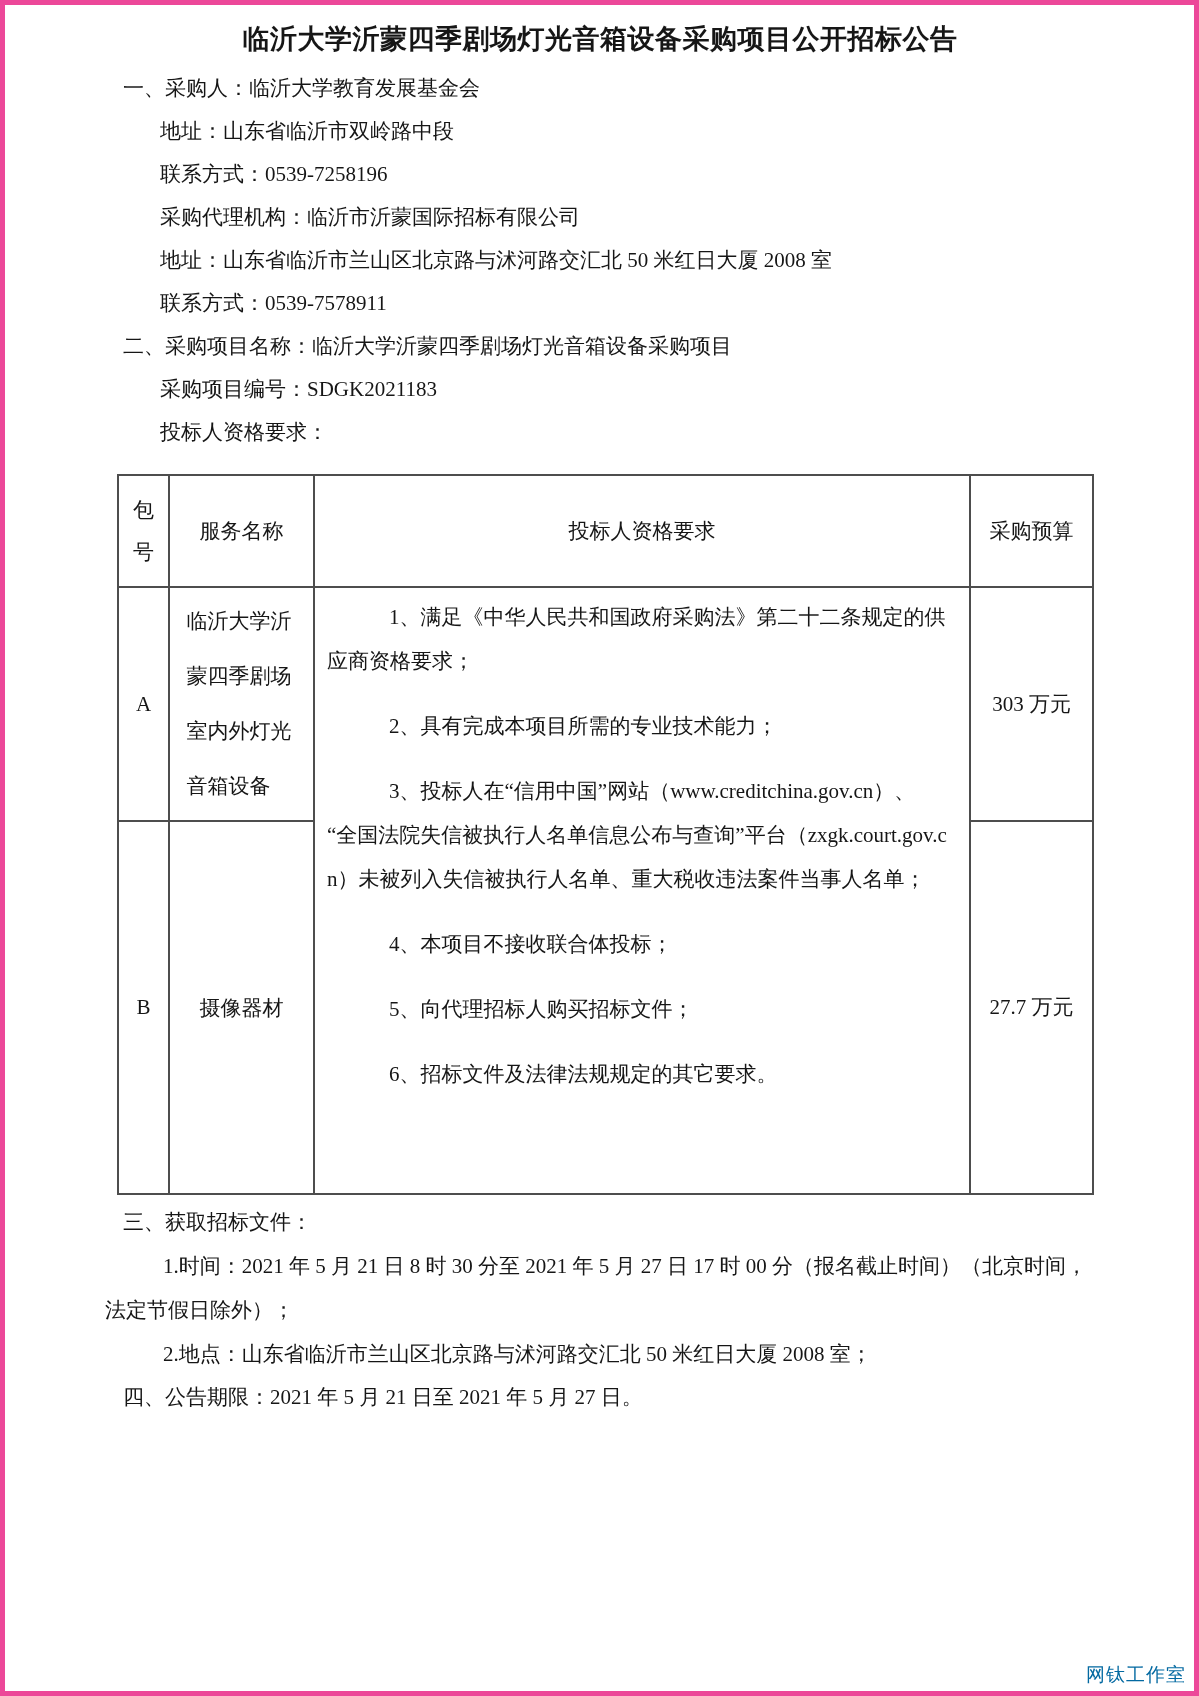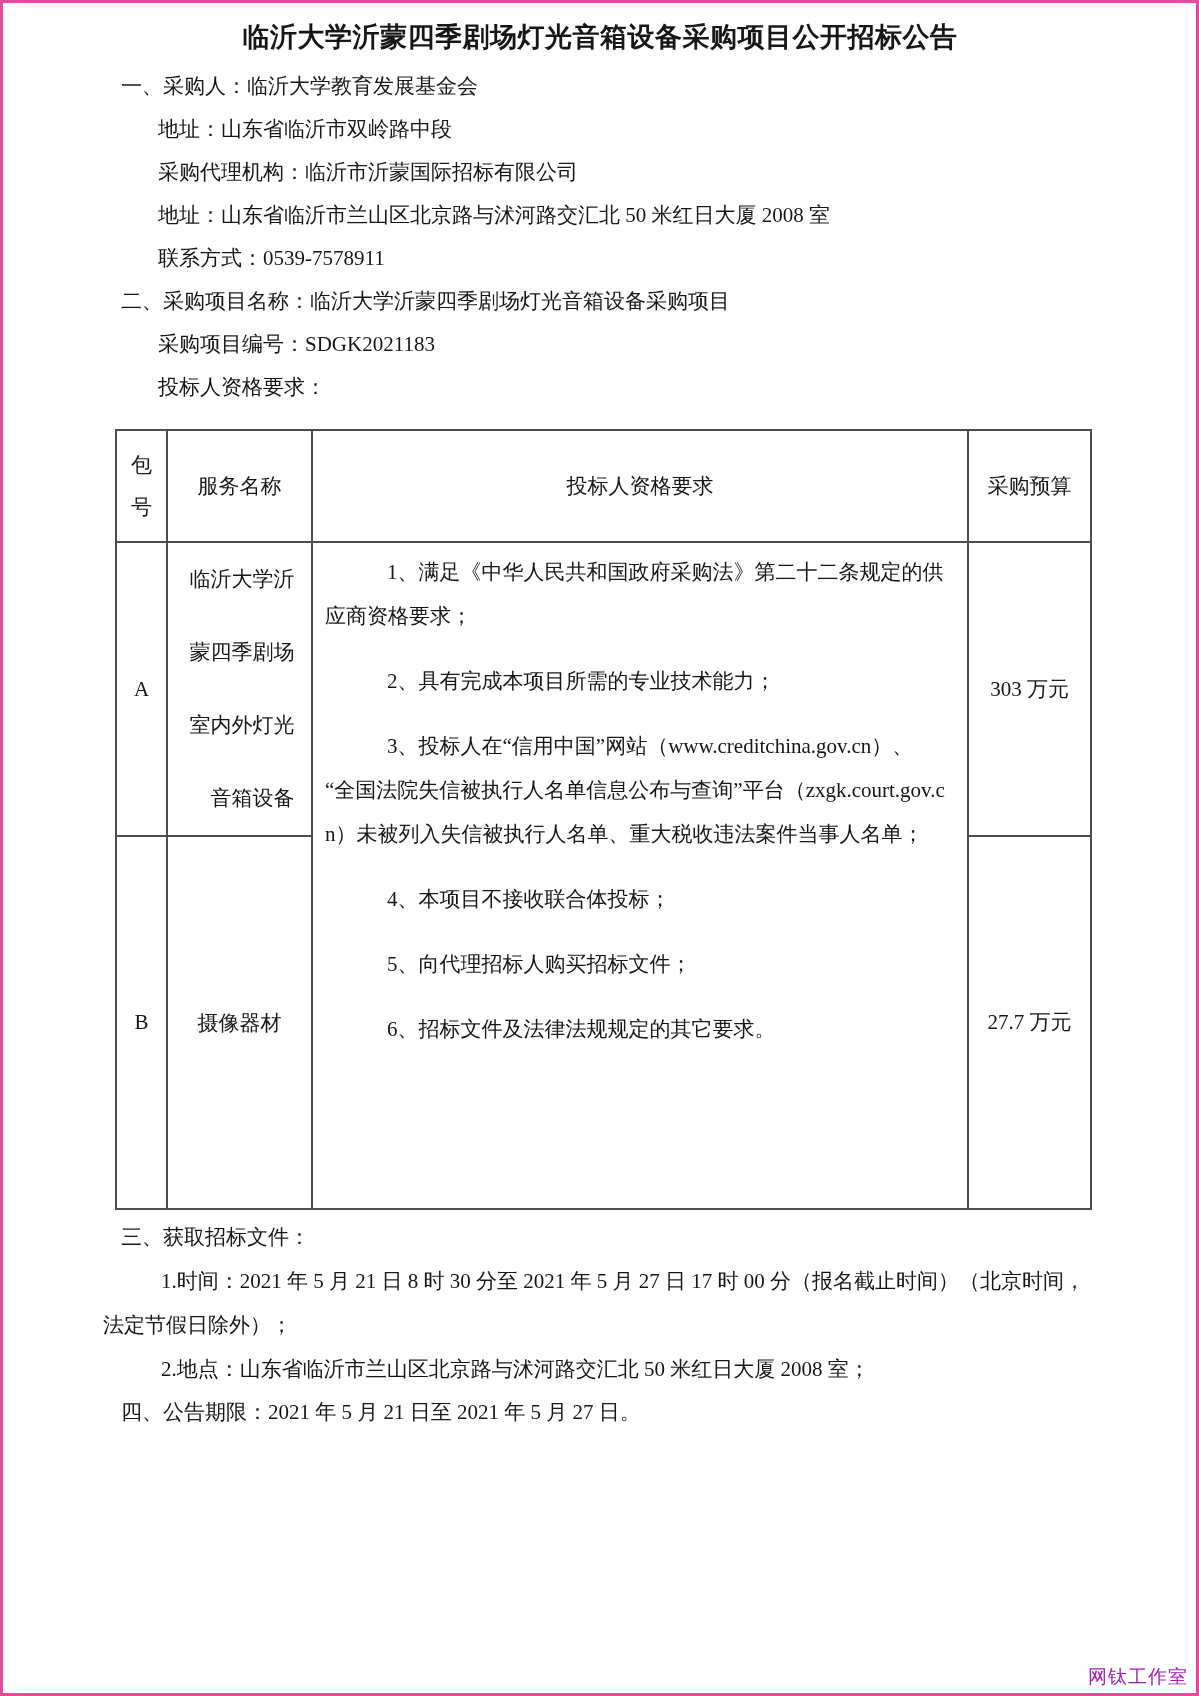--- a/index.html
+++ b/index.html
@@ -2,21 +2,21 @@
 <html><head>
 <meta charset="utf-8">
 <style>
   html,body { margin:0; padding:0; background:#e8e8e8; }
   .page {
     position:relative;
     width:1199px; height:1696px;
     margin:0 auto;
     background:#ffffff;
     box-sizing:border-box;
-    border:3px solid #ec4899;
+    border:5px solid #ec4899;
     padding:14px 99px 0 100px;
     font-family:"Liberation Serif","DejaVu Serif",serif;
     color:#161616;
     font-size:21px;
     overflow:hidden;
   }
   .doc-title {
     font-size:27px;
     font-weight:bold;
     text-align:center;
@@ -47,22 +47,22 @@
   .col-req  { width:656px; }
   .col-bud  { width:123px; }
   tr.head-row { height:112px; }
   tr.row-a { height:220px; }
   tr.row-b { height:373px; }
   .pkg-head-inner {
     display:block; width:26px; margin:0 auto;
     line-height:42px; word-break:break-all; text-align:center;
   }
   .svc-a-inner {
-    display:block; width:110px; margin:0 auto;
-    line-height:73px; word-break:break-all; text-align:right;
+    display:block; width:110px; margin:6px auto;
+    line-height:55px; word-break:break-all; text-align:left;
   }
   td.req-cell {
     vertical-align:top;
     text-align:left;
     padding:4px 22px 0 12px;
   }
   td.req-cell p {
     margin:21px 0;
     line-height:44px;
     text-indent:62px;
@@ -93,20 +93,21 @@
 </style>
 </head>
 <body>
 
 <div class="page">
 
   <h1 class="doc-title">临沂大学沂蒙四季剧场灯光音箱设备采购项目公开招标公告</h1>
 
   <div class="line sec-heading">一、采购人：临沂大学教育发展基金会</div>
   <div class="line sub-line">地址：山东省临沂市双岭路中段</div>
+  <div class="line sub-line">联系方式：0539-7258196</div>
   <div class="line sub-line">采购代理机构：临沂市沂蒙国际招标有限公司</div>
   <div class="line sub-line">地址：山东省临沂市兰山区北京路与沭河路交汇北 50 米红日大厦 2008 室</div>
   <div class="line sub-line">联系方式：0539-7578911</div>
 
   <div class="line sec-heading">二、采购项目名称：临沂大学沂蒙四季剧场灯光音箱设备采购项目</div>
   <div class="line sub-line">采购项目编号：SDGK2021183</div>
   <div class="line sub-line">投标人资格要求：</div>
 
   <table class="pkg-table">
     <colgroup>
@@ -146,14 +147,14 @@
     </tr>
   </tbody>
     </table>
 
   <div class="line sec-heading after-table">三、获取招标文件：</div>
   <p class="num-para">1.时间：2021 年 5 月 21 日 8 时 30 分至 2021 年 5 月 27 日 17 时 00 分（报名截止时间）（北京时间，法定节假日除外）；</p>
   <p class="num-para">2.地点：山东省临沂市兰山区北京路与沭河路交汇北 50 米红日大厦 2008 室；</p>
 
   <div class="line sec-heading">四、公告期限：2021 年 5 月 21 日至 2021 年 5 月 27 日。</div>
 
-  <div class="watermark" style="color: #a21caf;">网钛工作室</div>
+  <div class="watermark" style="color: #0369a1;">网钛工作室</div>
 </div>
 
 </body></html>

